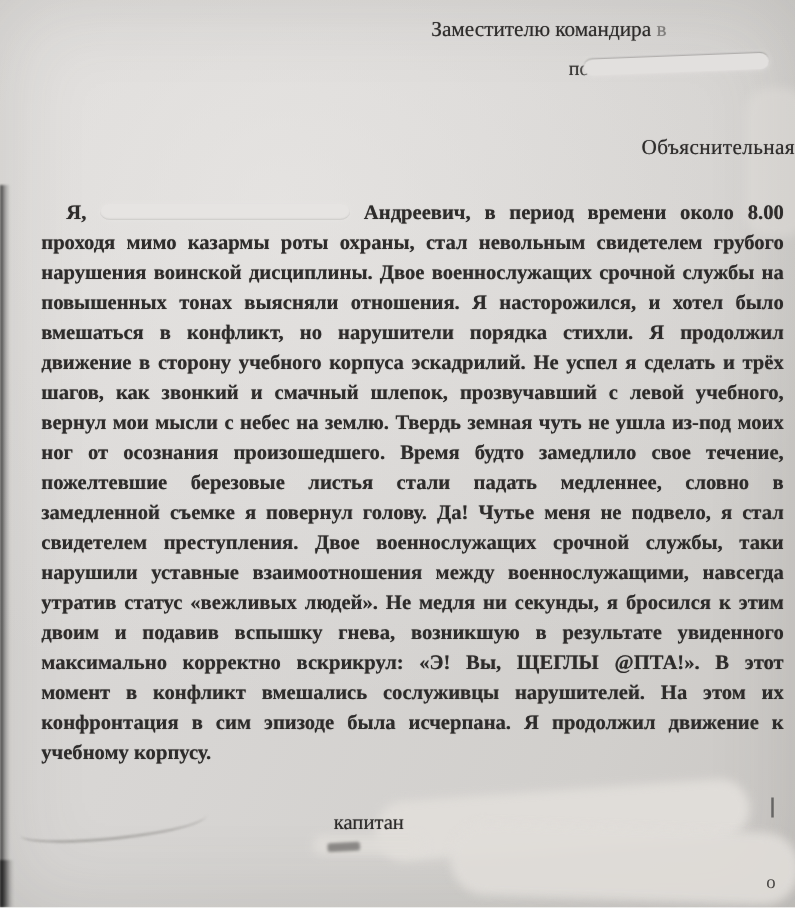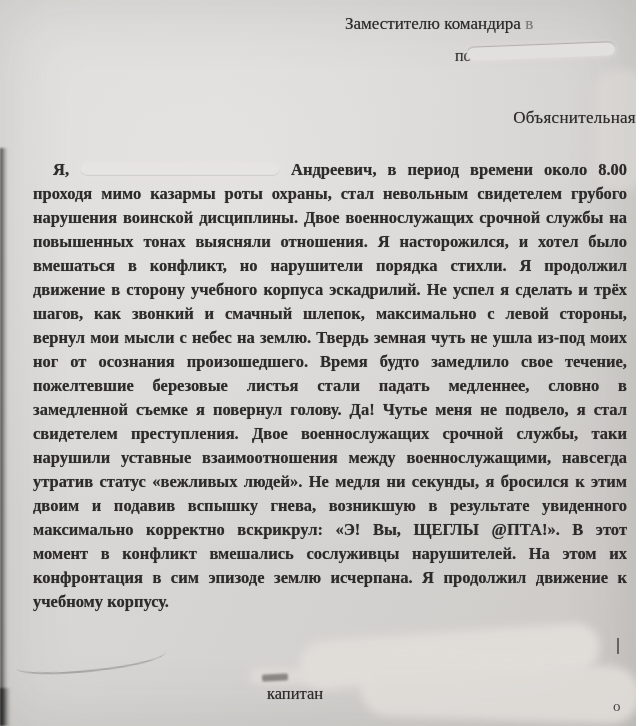--- a/index.html
+++ b/index.html
@@ -55,21 +55,21 @@
 
   
   .redact-name{
     display:inline-block;width:200px;height:13px;
     background:#e6e4e2;border-radius:8px/6px;
     box-shadow:0 0 4px #e6e4e2, inset 0 -1px 1px rgba(140,138,135,0.25);
     vertical-align:-1px;filter:blur(0.3px);
   }
 
   
-  .sig{position:absolute;left:267px;top:684px;font-size:16.5px;}
+  .sig{position:absolute;left:267px;top:648px;font-size:16.5px;}
 
   .wipe{position:absolute;background:#e0ddd9;filter:blur(4px);}
   .wipe1{left:300px;top:632px;width:300px;height:48px;transform:rotate(-4deg);border-radius:30px;}
   .wipe2{left:360px;top:662px;width:280px;height:58px;transform:rotate(2deg);border-radius:34px;opacity:0.9;}
   .wipe3{left:250px;top:668px;width:90px;height:16px;border-radius:10px;opacity:0.85;}
   .wipe4{left:596px;top:70px;width:50px;height:120px;border-radius:20px;opacity:0.5;}
 
   
   .pencil{
     position:absolute;left:16px;top:648px;width:150px;height:22px;
@@ -103,32 +103,32 @@
 
   <div class="title soft">Объяснительная</div>
 
   <div class="body soft">
     <div class="bline first"><span>Я,</span> <span class="redact-name"></span> <span>Андреевич, в период времени около 8.00</span></div>
     <div class="bline">проходя мимо казармы роты охраны, стал невольным свидетелем грубого</div>
     <div class="bline">нарушения воинской дисциплины. Двое военнослужащих срочной службы на</div>
     <div class="bline">повышенных тонах выясняли отношения. Я насторожился, и хотел было</div>
     <div class="bline">вмешаться в конфликт, но нарушители порядка стихли. Я продолжил</div>
     <div class="bline">движение в сторону учебного корпуса эскадрилий. Не успел я сделать и трёх</div>
-    <div class="bline">шагов, как звонкий и смачный шлепок, максимально с левой стороны,</div>
+    <div class="bline">шагов, как звонкий и смачный шлепок, прозвучавший с левой учебного,</div>
     <div class="bline">вернул мои мысли с небес на землю. Твердь земная чуть не ушла из-под моих</div>
     <div class="bline">ног от осознания произошедшего. Время будто замедлило свое течение,</div>
     <div class="bline">пожелтевшие березовые листья стали падать медленнее, словно в</div>
     <div class="bline">замедленной съемке я повернул голову. Да! Чутье меня не подвело, я стал</div>
     <div class="bline">свидетелем преступления. Двое военнослужащих срочной службы, таки</div>
     <div class="bline">нарушили уставные взаимоотношения между военнослужащими, навсегда</div>
     <div class="bline">утратив статус «вежливых людей». Не медля ни секунды, я бросился к этим</div>
     <div class="bline">двоим и подавив вспышку гнева, возникшую в результате увиденного</div>
     <div class="bline">максимально корректно вскрикрул: «Э! Вы, ЩЕГЛЫ @ПТА!». В этот</div>
     <div class="bline">момент в конфликт вмешались сослуживцы нарушителей. На этом их</div>
-    <div class="bline">конфронтация в сим эпизоде землю исчерпана. Я продолжил движение к</div>
+    <div class="bline">конфронтация в сим эпизоде была исчерпана. Я продолжил движение к</div>
     <div class="bline last">учебному корпусу.</div>
   </div>
 
   <div class="wipe wipe1"></div>
   <div class="wipe wipe2"></div>
   <div class="wipe wipe3"></div>
   <div class="pencil"></div>
   <div class="remnant-a"></div>
   <div class="remnant-tick"></div>
   <div class="remnant-o">о</div>

